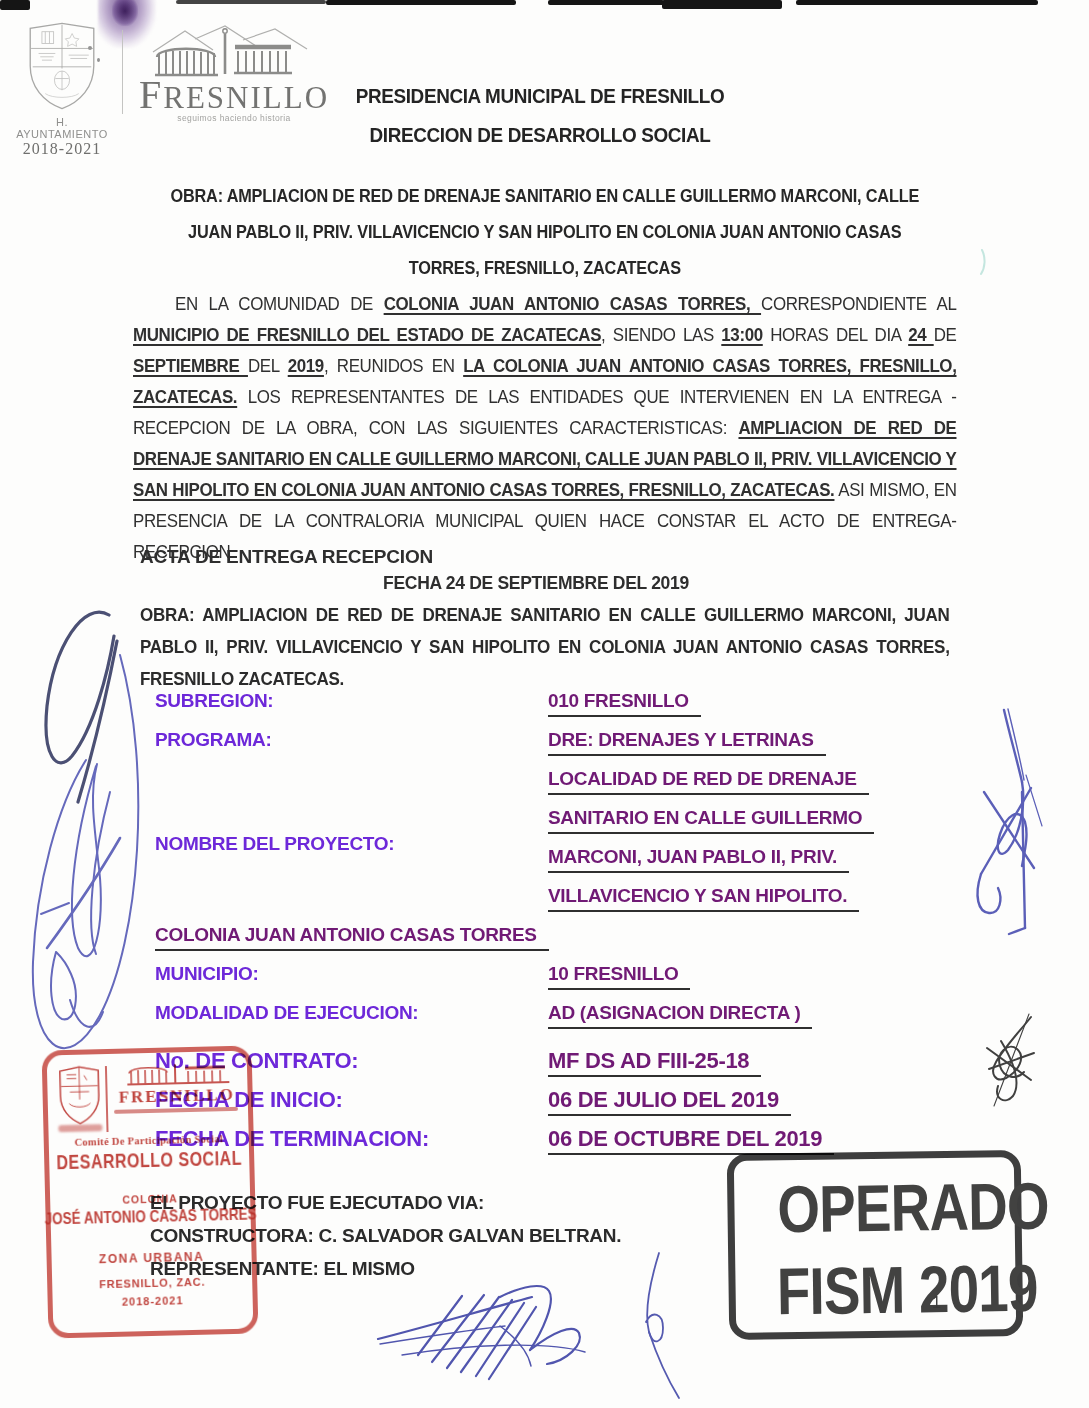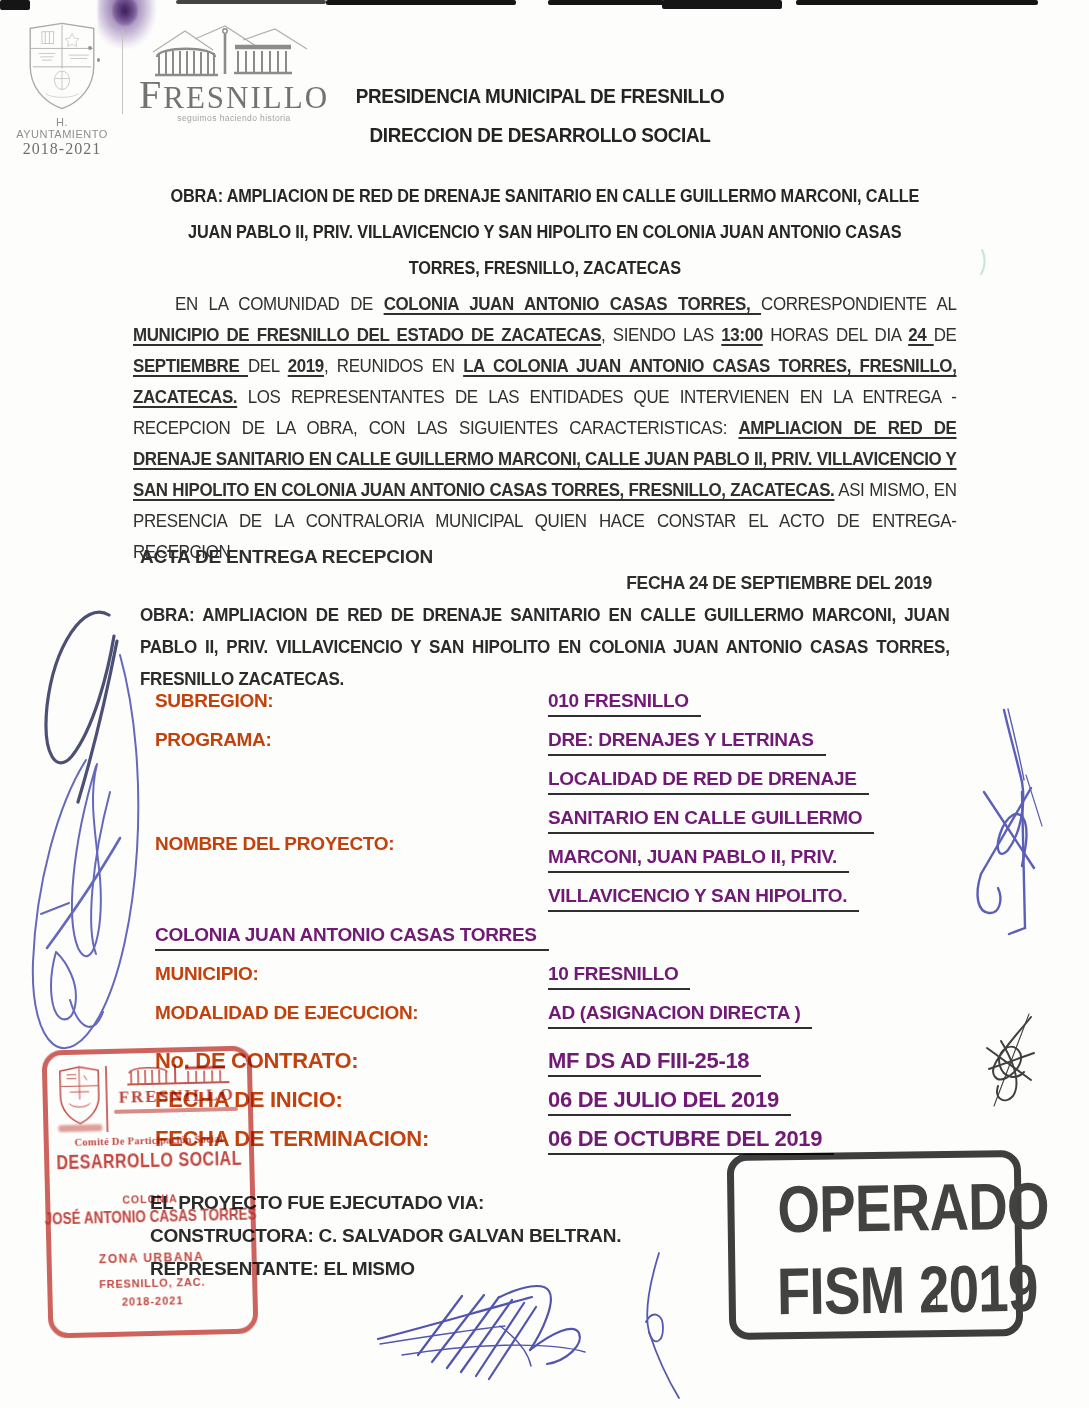--- a/index.html
+++ b/index.html
@@ -25,30 +25,30 @@
   .titleblock{position:absolute;left:322px;top:84px;width:436px;text-align:center;font-weight:700;
     font-size:21px;letter-spacing:-.4px;color:#242424;transform:scaleX(.9);transform-origin:50% 0;}
   .titleblock .t2{margin-top:15px;}
   
   .obra-head{position:absolute;left:140px;top:178px;width:920px;transform:scaleX(.88);transform-origin:0 0;
     text-align:center;font-weight:700;font-size:18.5px;line-height:36px;white-space:pre-line;letter-spacing:-.2px;color:#272727;}
   .bodypar{position:absolute;left:133px;top:288px;width:900px;transform:scaleX(.915);transform-origin:0 0;
     font-size:18.5px;line-height:31px;letter-spacing:-.4px;text-align:justify;text-indent:46px;color:#303030;}
   .seg-u{font-weight:700;text-decoration:underline;text-decoration-thickness:2px;text-underline-offset:3px;}
   .acta{position:absolute;left:140px;top:546px;width:810px;text-align:left;font-weight:700;font-size:19px;letter-spacing:-.2px;}
-  .fecha{position:absolute;left:140px;top:573px;width:810px;text-align:right;padding-right:18px;box-sizing:border-box;
+  .fecha{position:absolute;left:140px;top:573px;width:810px;text-align:center;padding-right:18px;box-sizing:border-box;
     font-weight:700;font-size:17.5px;letter-spacing:-.3px;}
   .obra2{position:absolute;left:140px;top:599px;width:880px;transform:scaleX(.92);transform-origin:0 0;
     font-weight:700;font-size:18.5px;line-height:32px;letter-spacing:-.3px;text-align:justify;color:#2b2b2b;}
   
   .fields{position:absolute;left:155px;top:688px;width:800px;font-size:19px;}
   .fields2{position:absolute;left:155px;top:1048px;width:800px;font-size:22px;}
   .frow{display:flex;align-items:flex-start;}
   .frow.multi{align-items:center;}
-  .flabel{width:393px;flex:none;font-weight:600;line-height:26px;letter-spacing:-.3px;color:#c2410c;}
+  .flabel{width:393px;flex:none;font-weight:600;line-height:26px;letter-spacing:-.3px;color:#6d28d9;}
   .fvalue > div{line-height:26px;margin-bottom:10px;}
   .fline{display:inline-block;font-weight:700;border-bottom:2.2px solid #2f2f2f;padding:0 12px 1px 0;letter-spacing:-.3px;color:#701a75;}
   .exec{position:absolute;left:150px;top:1186px;font-weight:700;font-size:19px;line-height:33px;letter-spacing:-.3px;color:#2b2b2b;}
   .pagenum{position:absolute;left:932px;top:1294px;font-size:16px;color:#3a3a3a;}
   
   .redstamp{position:absolute;left:45px;top:1048px;width:200px;height:278px;border:5px solid rgba(194,57,47,.78);
     border-radius:20px;transform:rotate(-1.4deg);color:rgba(186,44,38,.88);mix-blend-mode:multiply;filter:blur(.3px);}
   .redstamp *{position:absolute;}
   .rs-div{left:58px;top:12px;width:2px;height:66px;background:rgba(186,44,38,.7);}
   .rs-word{left:64px;top:34px;width:130px;text-align:center;font-family:"Liberation Serif",serif;font-size:17px;letter-spacing:2px;font-weight:700;}

